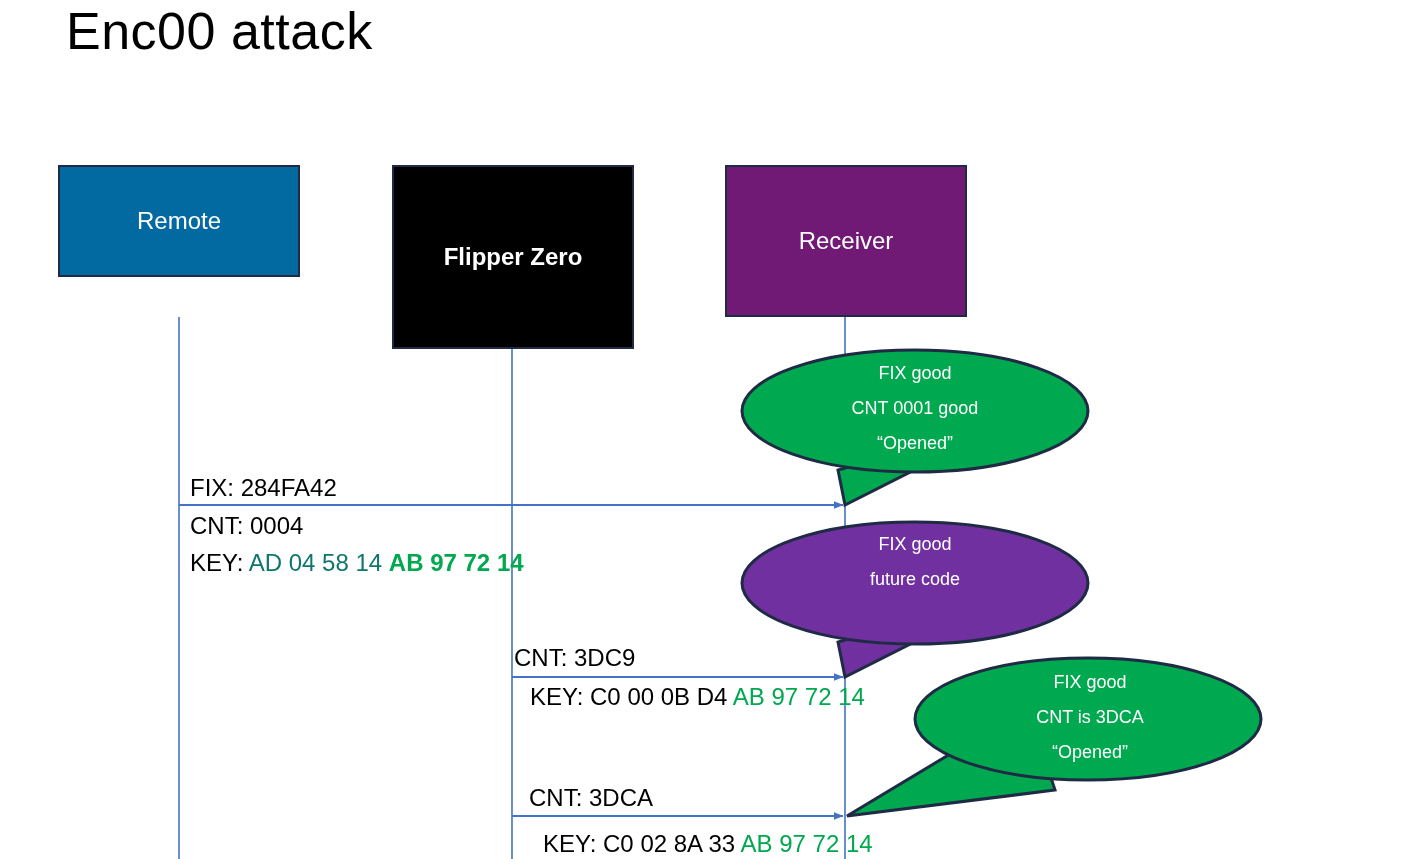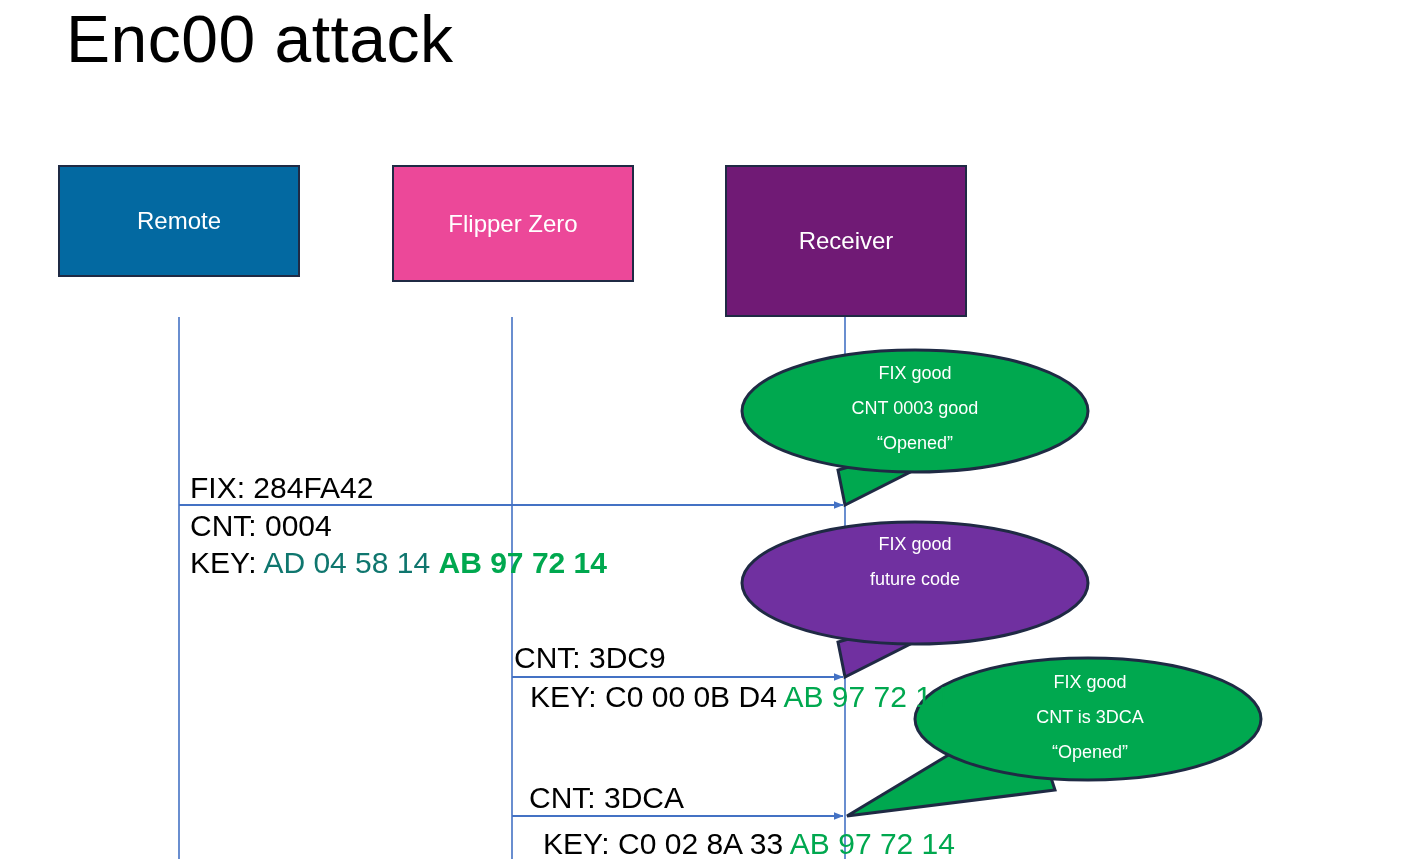--- a/index.html
+++ b/index.html
@@ -14,21 +14,21 @@
     overflow: hidden;
     font-family: "Liberation Sans", sans-serif;
     color: #000000;
   }
 
   
   #slide-title {
     position: absolute;
     left: 66px;
     top: 2px;
-    font-size: 66px;
+    font-size: 52px;
     font-weight: 300;
     letter-spacing: 0.5px;
     line-height: 1.15;
     color: #000000;
     white-space: nowrap;
   }
 
   
   #diagram-canvas {
     position: absolute;
@@ -44,27 +44,27 @@
     box-sizing: border-box;
     border: 2px solid #1F2A44;
     display: flex;
     align-items: center;
     justify-content: center;
     color: #ffffff;
     font-size: 24px;
     font-weight: 400;
   }
   #actor-remote  { left: 58px;  top: 165px; width: 242px; height: 112px; background: #0369a1; }
-  #actor-flipper { left: 392px; top: 165px; width: 242px; height: 117px; background: #ec4899; }
+  #actor-flipper { left: 392px; top: 165px; width: 242px; height: 184px; background: #000000; font-weight: bold; }
   #actor-receiver{ left: 725px; top: 165px; width: 242px; height: 152px; background: #701a75; }
 
   
   .msg-text {
     position: absolute;
-    font-size: 30px;
+    font-size: 24px;
     line-height: 36px;
     white-space: nowrap;
     color: #000000;
   }
   .seg-red   { color: #0f766e; }
   .seg-green { color: #00A84F; }
   .seg-green-bold { color: #00A84F; font-weight: bold; }
 
   #msg1-fix { left: 190px; top: 470px; }
   #msg1-cnt { left: 190px; top: 508px; }
@@ -153,21 +153,21 @@
 </div>
 
 <div class="msg-text" id="msg3-cnt">CNT: 3DCA</div>
 
 <div class="msg-text" id="msg3-key">
   <span>KEY: C0 02 8A 33 </span><span class="seg-green">AB 97 72 14</span>
 </div>
 
 <div class="bubble-text" id="bubble1-text">
   <div>FIX good</div>
-  <div>CNT 0003 good</div>
+  <div>CNT 0001 good</div>
   <div>“Opened”</div>
 </div>
 
 <div class="bubble-text" id="bubble2-text">
   <div>FIX good</div>
   <div>future code</div>
 </div>
 
 <div class="bubble-text" id="bubble3-text">
   <div>FIX good</div>

